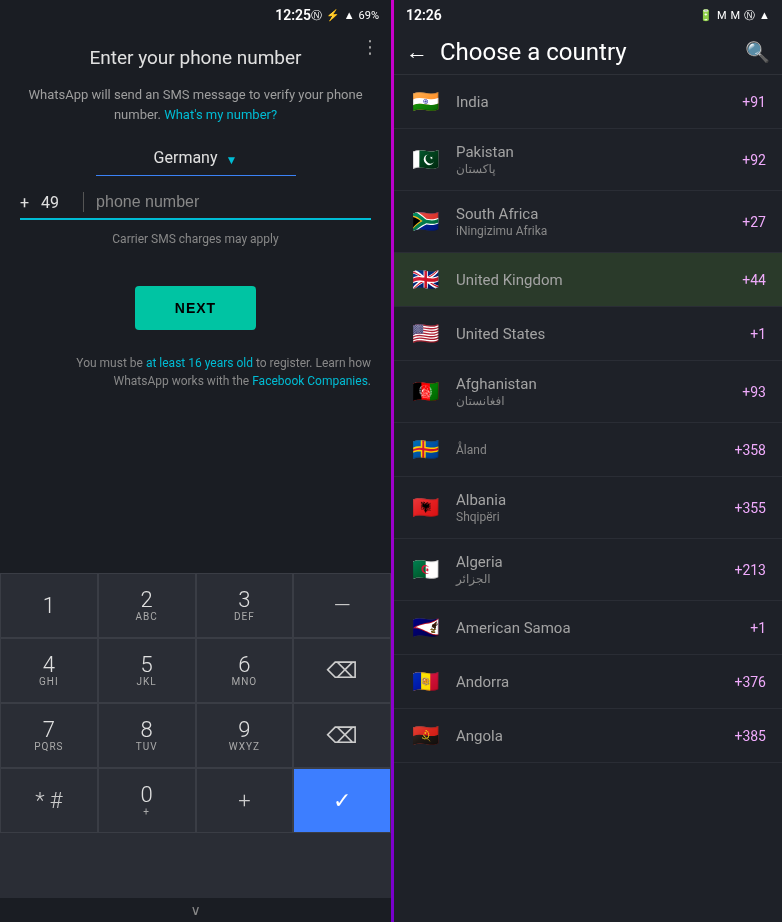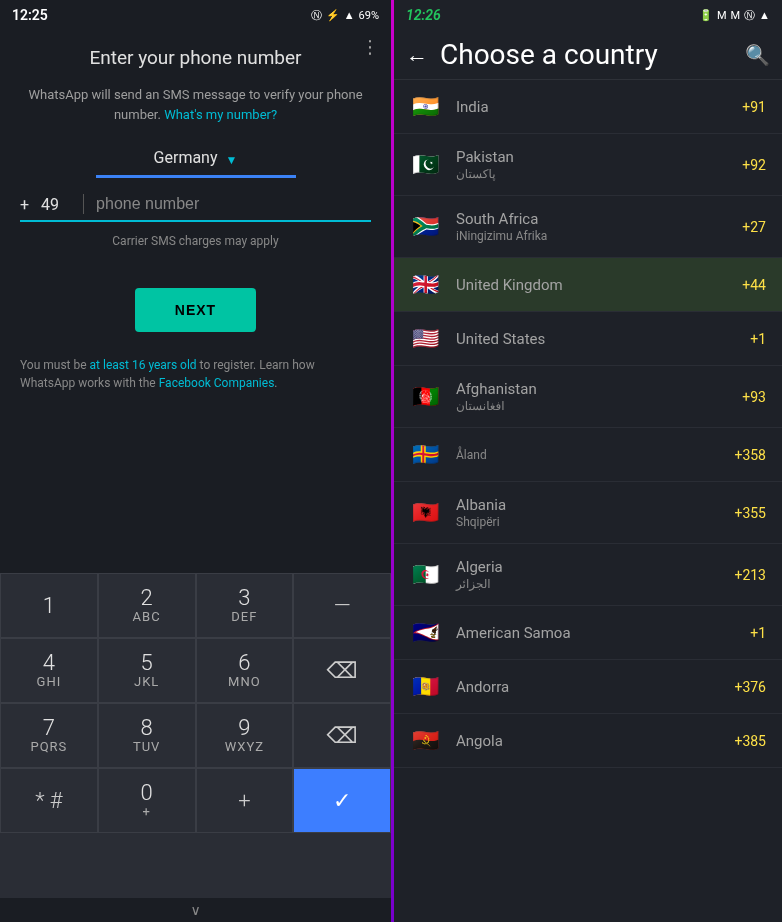--- a/index.html
+++ b/index.html
@@ -22,21 +22,21 @@
       flex-direction: column;
       position: relative;
     }
 
     .status-bar-left {
       height: 30px;
       background: #1a1d23;
       display: flex;
       align-items: center;
       padding: 3px 12px;
-      justify-content: space-between;
+      justify-content: flex-end;
     }
 
     .status-time {
       color: #fff;
       font-size: 14px;
       font-weight: 600;
     }
 
     .status-icons-left {
       display: flex;
@@ -82,21 +82,21 @@
     .description a {
       color: #00bcd4;
       text-decoration: none;
     }
 
     .country-selector {
       display: flex;
       align-items: flex-end;
       justify-content: center;
       gap: 8px;
-      border-bottom: 3px solid #3b82f6;
+      border-bottom: 1px solid #3b82f6;
       padding-bottom: 8px;
       width: 200px;
       margin-bottom: 16px;
       cursor: pointer;
     }
 
     .country-name {
       color: #e0e0e0;
       font-size: 16px;
     }
@@ -162,21 +162,21 @@
       border-radius: 4px;
       padding: 14px 40px;
       cursor: pointer;
       letter-spacing: 1px;
       margin-bottom: 24px;
     }
 
     .footer-note {
       color: #888;
       font-size: 12px;
-      text-align: left;
+      text-align: right;
       line-height: 1.5;
     }
 
     .footer-note a {
       color: #00bcd4;
       text-decoration: none;
     }
 
     .highlight-text {
       color: #00bcd4;
@@ -203,21 +203,21 @@
       color: #e0e0e0;
     }
 
     .num-main {
       font-size: 22px;
       font-weight: 300;
       line-height: 1;
     }
 
     .num-sub {
-      font-size: 13px;
+      font-size: 10px;
       color: #aaa;
       letter-spacing: 1px;
     }
 
     .num-key.special {
       font-size: 20px;
       color: #ccc;
     }
 
     .num-key.check-btn {
@@ -258,24 +258,23 @@
     .status-bar-right {
       height: 30px;
       background: #1e2128;
       display: flex;
       align-items: center;
       padding: 0 12px;
       justify-content: space-between;
     }
 
     .status-time-right {
-      color: #22c55e;
+      color: #ffffff;
       font-size: 14px;
       font-weight: 600;
-      font-style: italic;
     }
 
     .status-icons-right {
       display: flex;
       align-items: center;
       gap: 4px;
       color: #fff;
       font-size: 11px;
     }
 
@@ -289,21 +288,21 @@
 
     .back-arrow {
       color: #fff;
       font-size: 22px;
       cursor: pointer;
     }
 
     .right-header-title {
       flex: 1;
       color: #fff;
-      font-size: 28px;
+      font-size: 24px;
       font-weight: 400;
     }
 
     .search-icon-right {
       color: #fff;
       font-size: 20px;
       cursor: pointer;
     }
 
     .country-list {
@@ -346,21 +345,21 @@
       font-weight: 400;
     }
 
     .country-native {
       color: #888;
       font-size: 12px;
       margin-top: 1px;
     }
 
     .country-code-right {
-      color: #fde047;
+      color: #f0abfc;
       font-size: 14px;
     }
   </style>
 </head>
 <body>
 
 <div class="left-panel">
   <div class="status-bar-left">
     <span class="status-time">12:25</span>
     <div class="status-icons-left">

